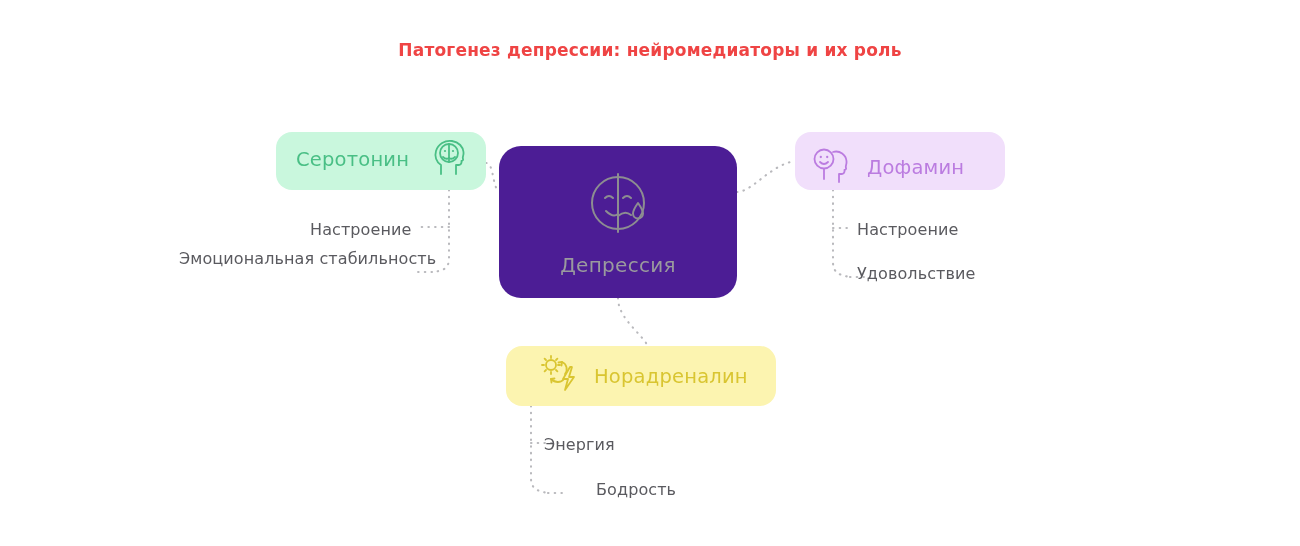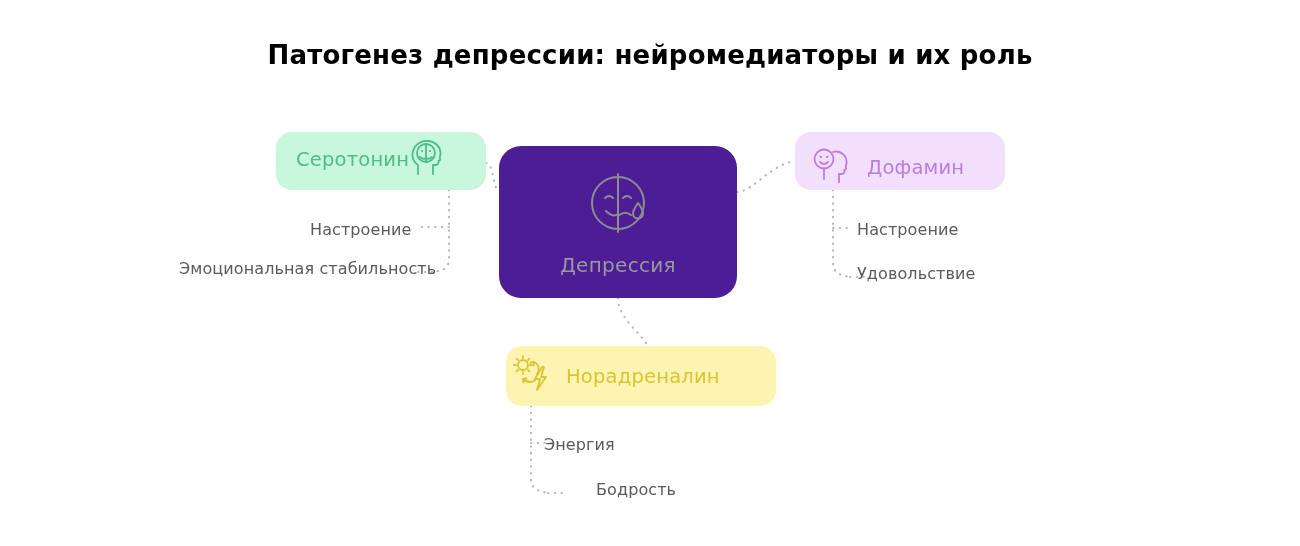--- a/index.html
+++ b/index.html
@@ -21,23 +21,23 @@
   }
 
   
   .title {
     position: absolute;
     left: 0;
     top: 40px;
     width: 1300px;
     text-align: center;
     font-family: "DejaVu Sans", sans-serif;
-    font-size: 26px;
+    font-size: 17px;
     font-weight: bold;
-    color: #000000;
+    color: #ef4444;
     letter-spacing: 0.2px;
   }
 
   
   #links {
     position: absolute;
     left: 0;
     top: 0;
     width: 1300px;
     height: 546px;
@@ -81,20 +81,21 @@
     letter-spacing: 0.3px;
   }
 
   
   .node-sero {
     left: 276px;
     top: 132px;
     width: 210px;
     height: 58px;
     background: #c9f7dd;
+    justify-content: space-between;
     padding: 0 18px 4px 20px;
   }
   .label-sero {
     font-size: 19.5px;
     color: #49bf85;
     letter-spacing: 0.2px;
   }
 
   
   .node-dopa {
@@ -114,21 +115,21 @@
   }
 
   
   .node-nora {
     left: 506px;
     top: 346px;
     width: 270px;
     height: 60px;
     background: #fcf4b0;
     justify-content: flex-start;
-    padding: 0 20px 0 4px;
+    padding: 0 20px 0 32px;
     gap: 12px;
   }
   .label-nora {
     font-size: 19.5px;
     color: #d9c531;
     letter-spacing: 0.2px;
   }
 
   
   .sub {
@@ -136,21 +137,21 @@
     font-size: 16px;
     color: #5a5a5f;
     font-family: "DejaVu Sans", sans-serif;
     white-space: nowrap;
     letter-spacing: 0.1px;
   }
   .sub-right { text-align: left; }
   .sub-left  { text-align: right; }
 
   .sub-mood        { left: 310px; top: 220px; width: 96px; }
-  .sub-stability   { left: 179px; top: 259px; width: 227px; }
+  .sub-stability   { left: 179px; top: 249px; width: 227px; }
   .sub-motivation  { left: 857px; top: 220px; width: 140px; }
   .sub-pleasure    { left: 857px; top: 264px; width: 160px; }
   .sub-energy      { left: 544px; top: 435px; width: 120px; }
   .sub-vigor       { left: 596px; top: 480px; width: 120px; }
 </style>
 </head>
 <body>
 
 <div id="canvas">
 

